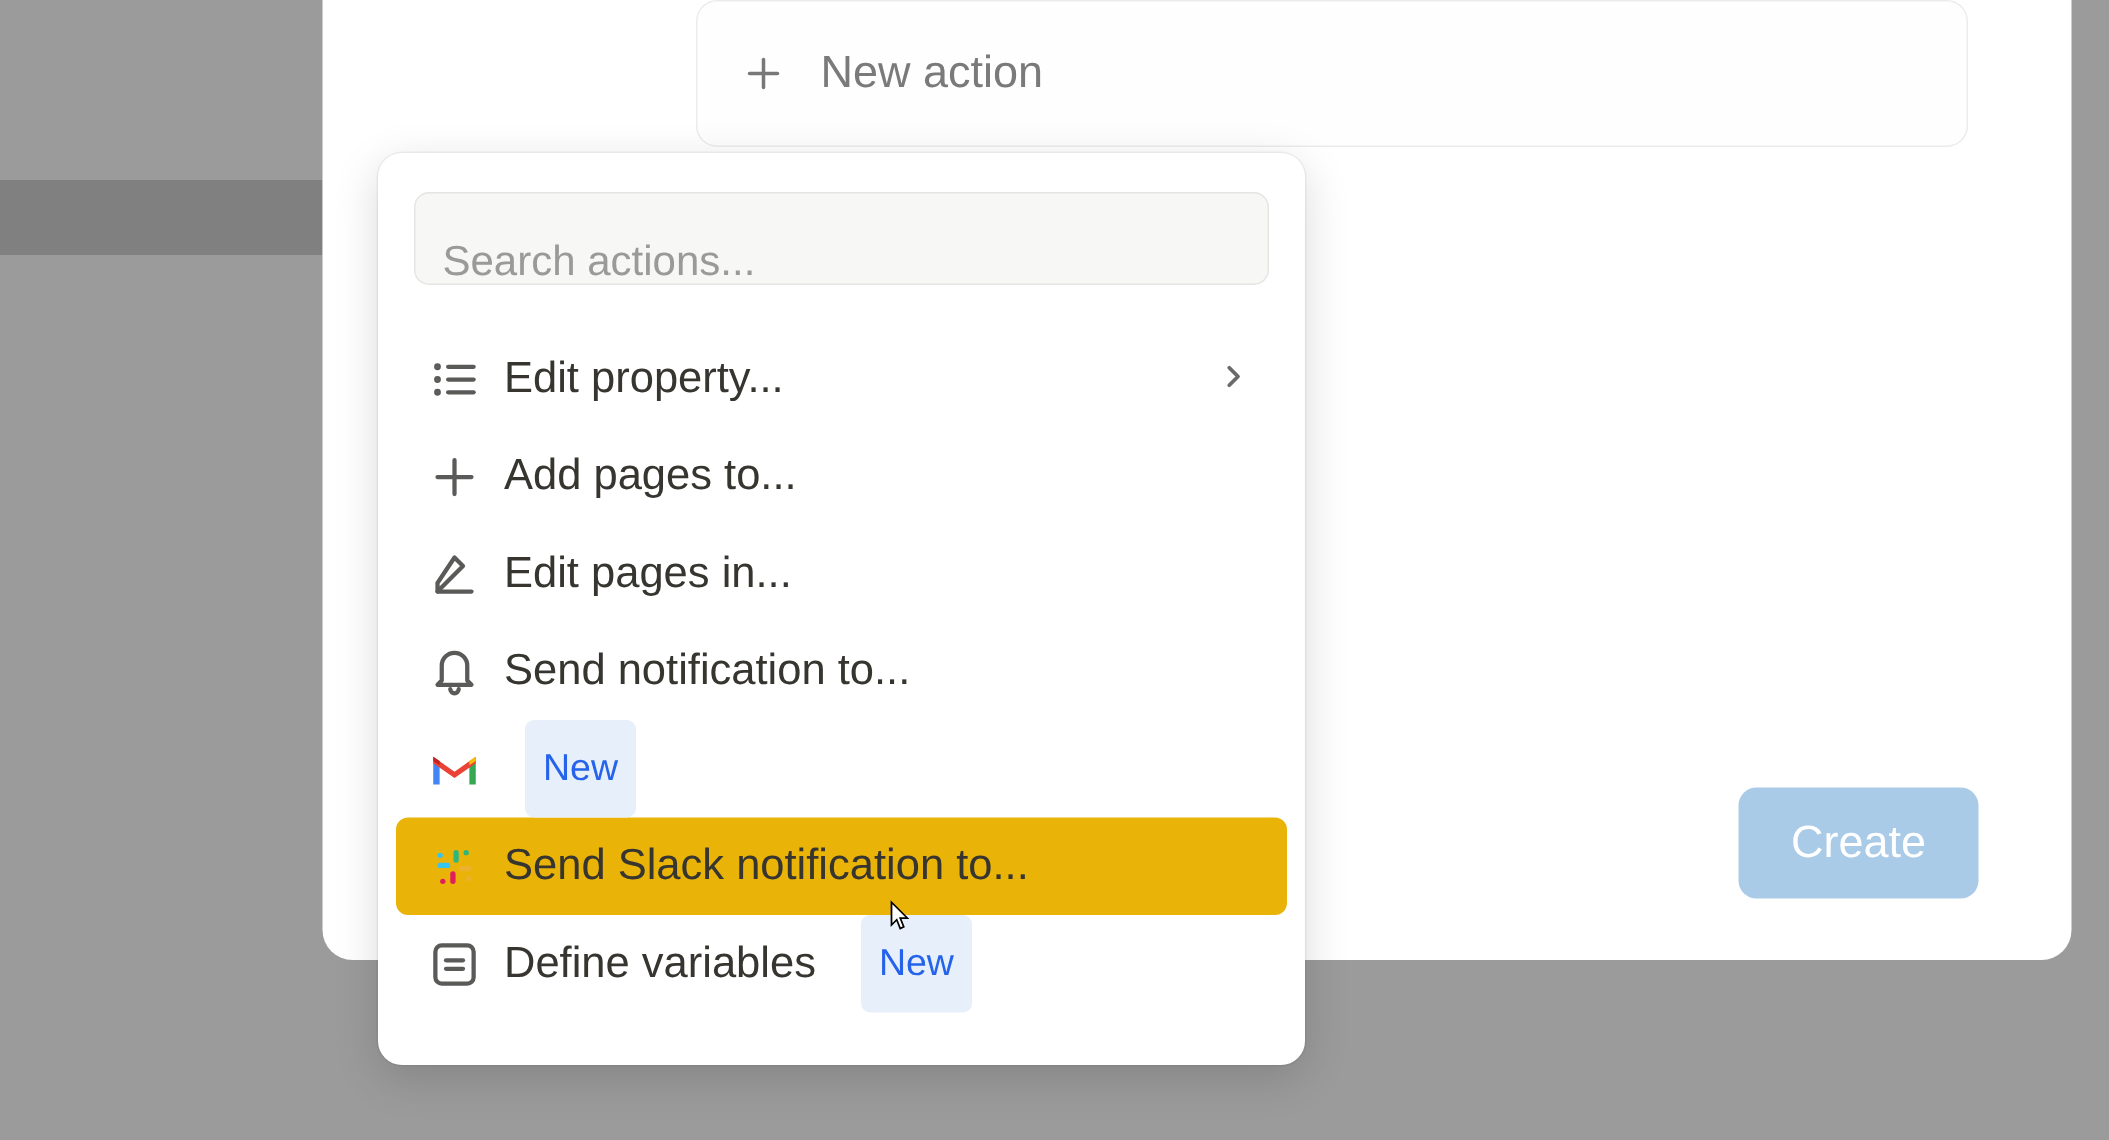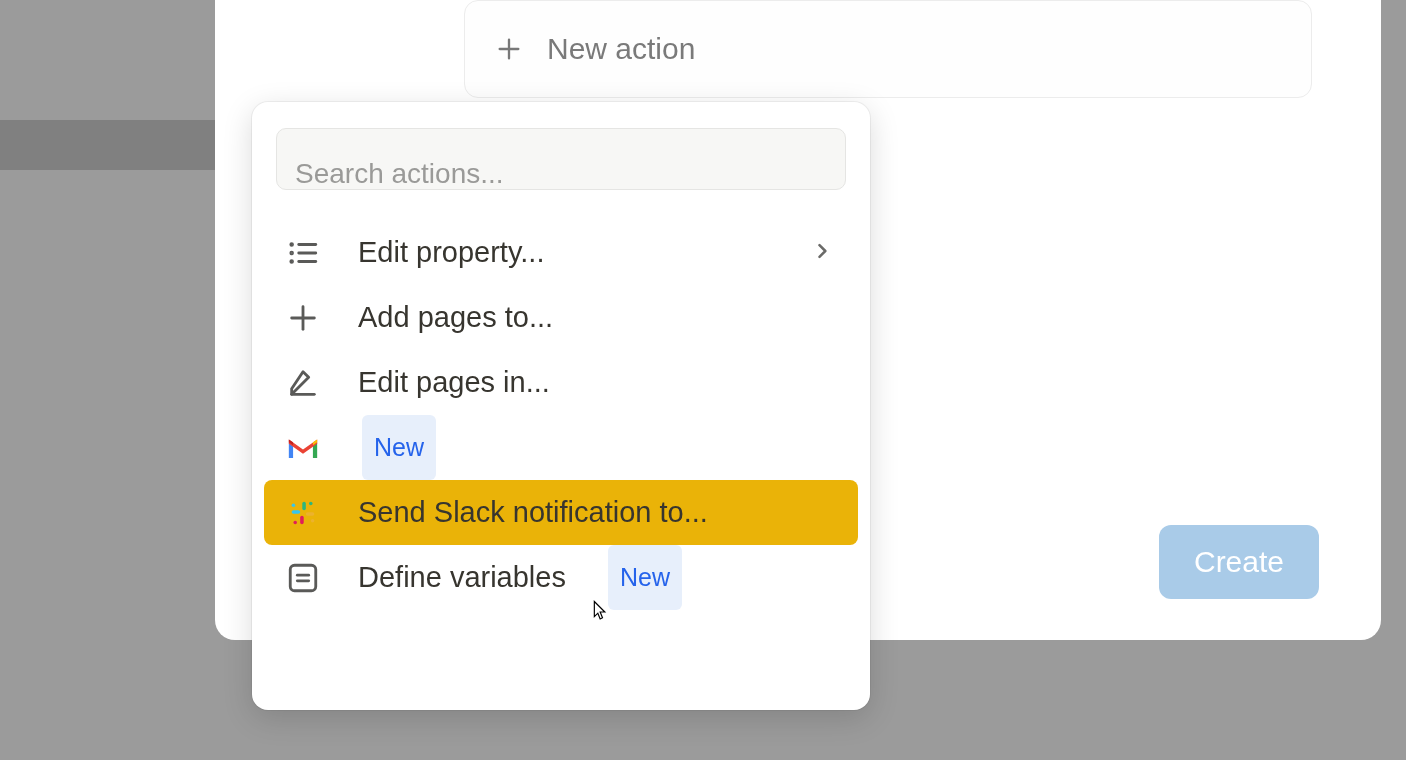--- a/index.html
+++ b/index.html
@@ -98,21 +98,21 @@
     }
     .action-list {
       padding: 12px 12px 0 12px;
     }
     .action-item {
       display: flex;
       align-items: center;
       height: 65px;
       padding: 0 22px;
       border-radius: 8px;
-      gap: 38px;
+      gap: 16px;
       cursor: pointer;
     }
     .action-item.hovered {
       background: #eab308;
     }
     .action-icon {
       width: 34px;
       height: 34px;
       display: flex;
       align-items: center;
@@ -129,21 +129,21 @@
       color: #37352f;
       font-weight: 400;
       flex: 0 0 auto;
     }
     .action-badge {
       font-size: 25px;
       color: #2563eb;
       background: #e7effb;
       padding: 18px 12px;
       border-radius: 6px;
-      margin-left: 4px;
+      margin-left: 14px;
       font-weight: 500;
     }
     .action-chevron {
       margin-left: auto;
       width: 24px;
       height: 24px;
       color: #6a6a68;
     }
     .action-chevron svg {
       width: 20px;
@@ -251,20 +251,29 @@
     <div class="action-item">
       <span class="action-icon">
         <svg viewBox="0 0 24 24" fill="none" stroke="currentColor" stroke-width="2" stroke-linecap="round" stroke-linejoin="round">
           <path d="M4 20 L20 20"></path>
           <path d="M4 20 L16 8 L12 4 L4 16 Z" fill="none"></path>
         </svg>
       </span>
       <span class="action-label">Edit pages in...</span>
     </div>
 
+    <div class="action-item">
+      <span class="action-icon">
+        <svg viewBox="0 0 24 24" fill="none" stroke="currentColor" stroke-width="2" stroke-linecap="round" stroke-linejoin="round">
+          <path d="M18 16 C18 16 18 9 18 9 C18 5.7 15.3 3 12 3 C8.7 3 6 5.7 6 9 L6 16 L4 18 L20 18 Z"></path>
+          <path d="M10 20 C10 21 10.9 22 12 22 C13.1 22 14 21 14 20"></path>
+        </svg>
+      </span>
+      <span class="action-label">Send notification to...</span>
+    </div>
 
     <div class="action-item">
       <span class="action-icon">
         <svg class="gmail-icon" viewBox="0 0 24 18">
           <path d="M2 3 L2 16 L5 16 L5 7 L2 5 Z" fill="#4285F4"></path>
           <path d="M22 3 L22 16 L19 16 L19 7 L22 5 Z" fill="#34A853"></path>
           <path d="M2 3 L12 10 L22 3 L22 6 L12 13 L2 6 Z" fill="#EA4335"></path>
           <path d="M2 3 L5 5 L5 7 L2 5 Z" fill="#C5221F"></path>
           <path d="M22 3 L19 5 L19 7 L22 5 Z" fill="#FBBC04"></path>
         </svg>

